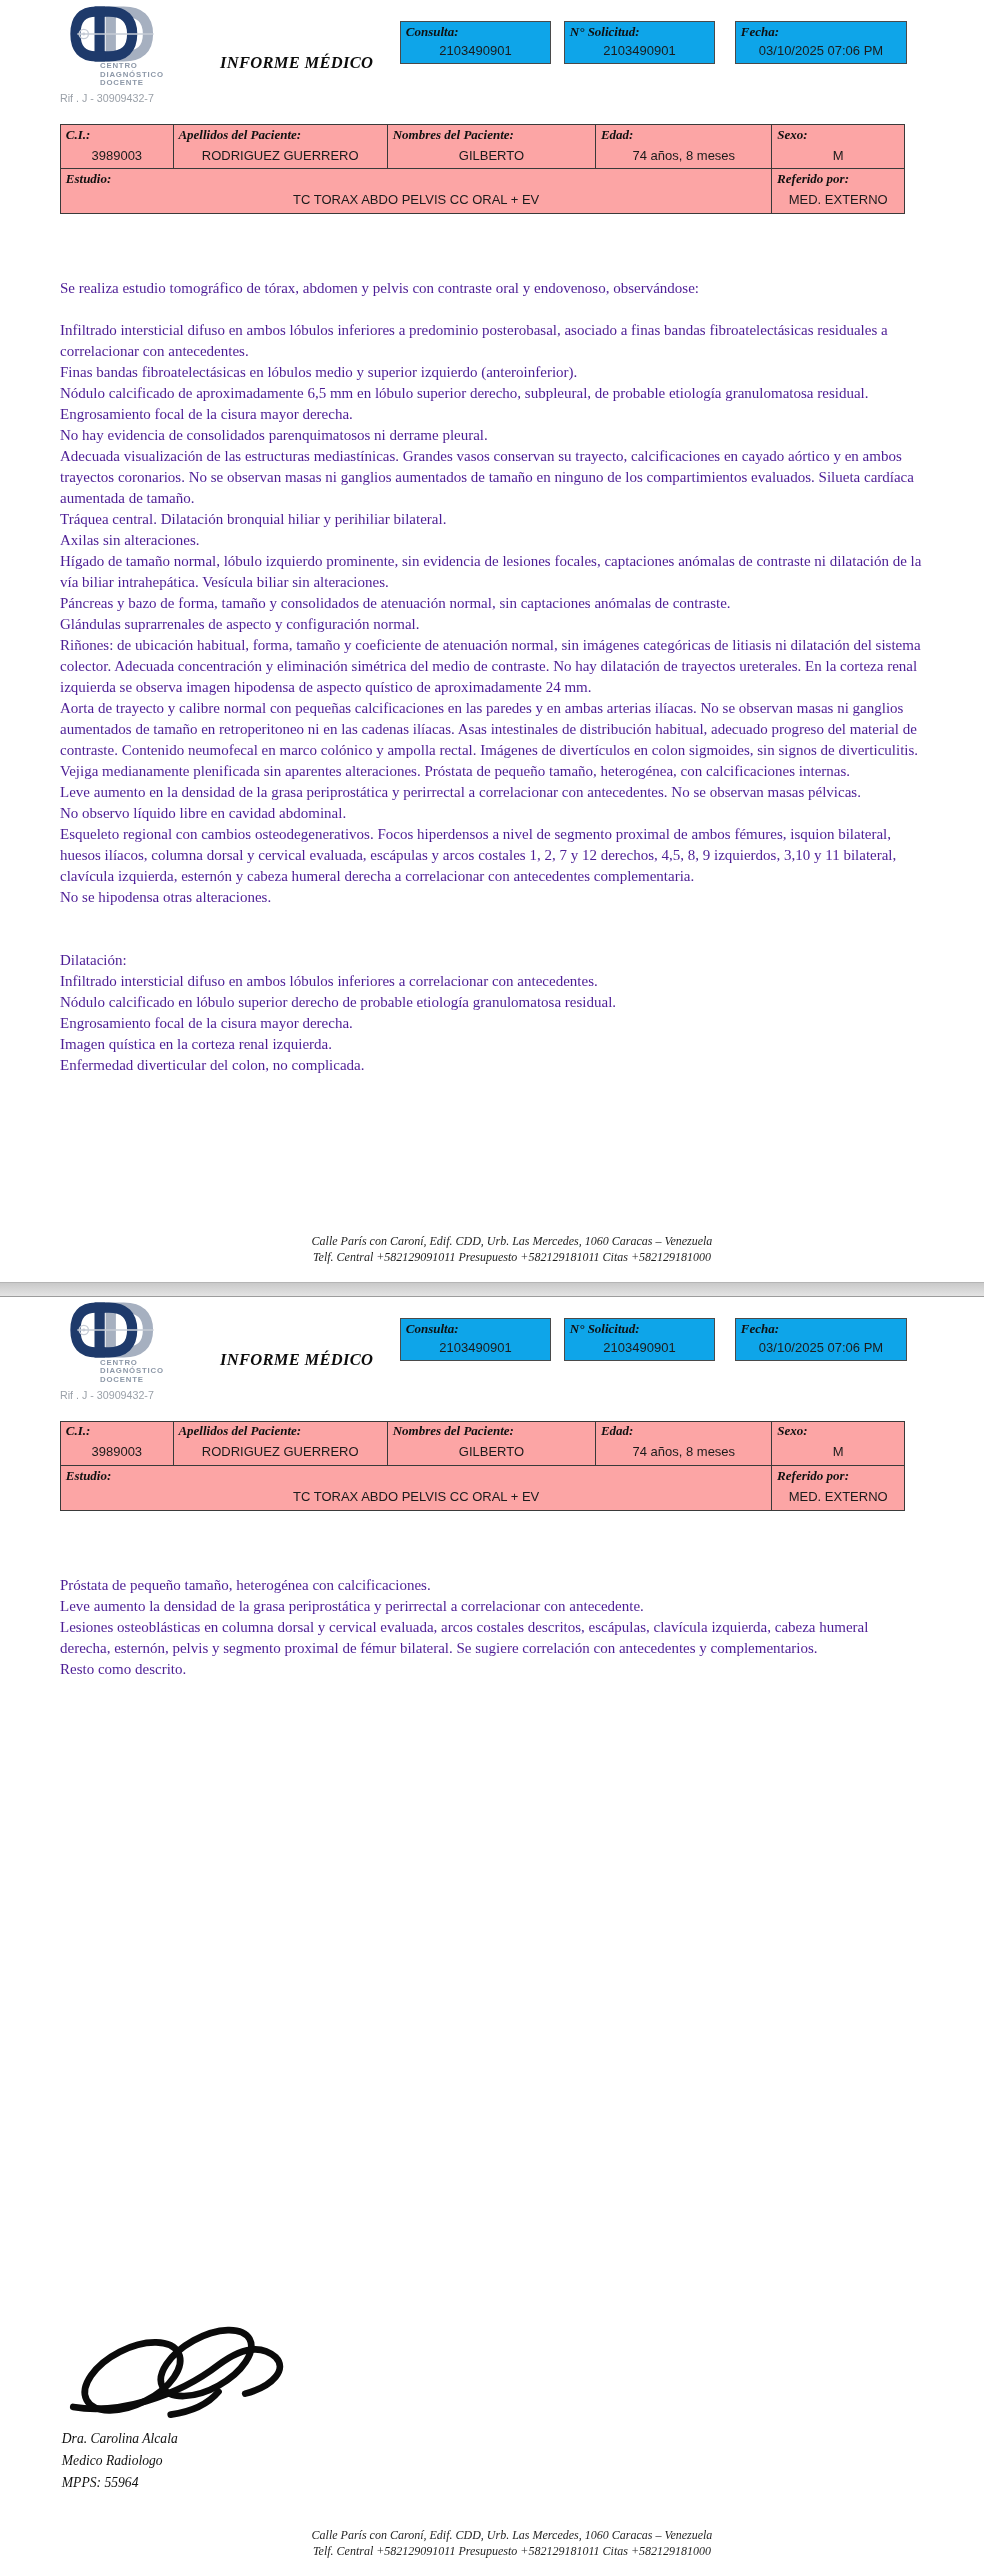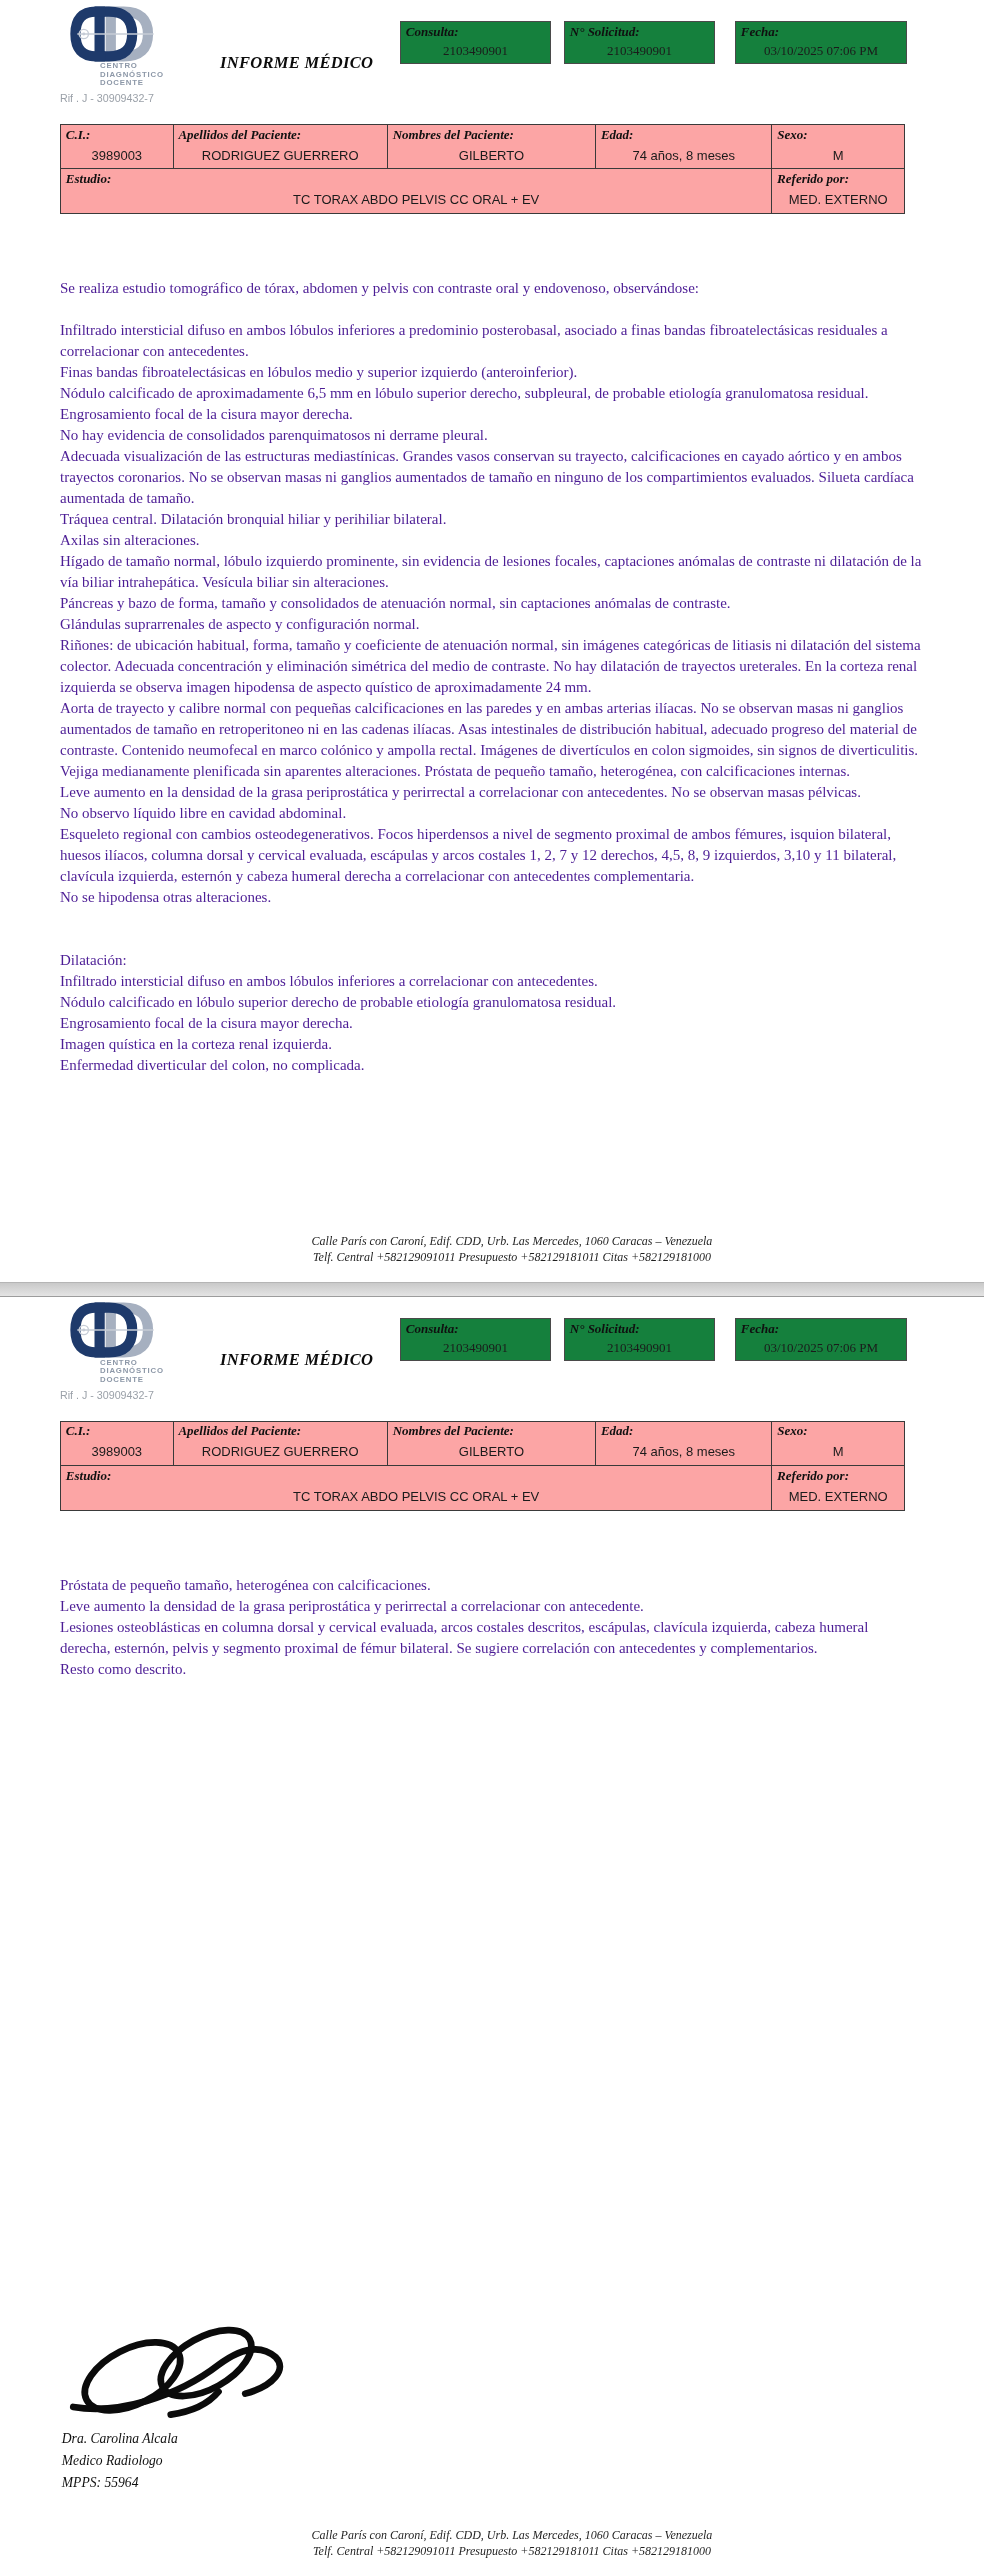--- a/index.html
+++ b/index.html
@@ -11,26 +11,26 @@
   .page-2{height:1280px;border-top:1px solid #9c9c9c;}
 
   
   .logo-svg{position:absolute;left:68px;top:5.8px;width:93px;height:56px;}
   .logo-brand{position:absolute;left:100px;top:62px;font-family:"Liberation Sans",sans-serif;
     font-size:7.8px;line-height:8.7px;letter-spacing:0.8px;color:#8d98a8;font-weight:bold;}
   .rif{position:absolute;left:60px;top:92px;font-family:"Liberation Sans",sans-serif;
     font-size:10.7px;color:#9aa0a8;}
   .report-title{position:absolute;left:220px;top:53px;font-weight:bold;font-style:italic;
     font-size:16.5px;letter-spacing:0.3px;color:#0c0c0c;}
-  .hbox{position:absolute;top:21.3px;height:43px;border:1px solid #4a4a4a;background:#15803d;box-sizing:border-box;}
+  .hbox{position:absolute;top:21.3px;height:43px;border:1px solid #4a4a4a;background:#0ea5e9;box-sizing:border-box;}
   .hbox-consulta{left:400px;width:151px;}
   .hbox-solicitud{left:564px;width:151px;}
   .hbox-fecha{left:735px;width:172px;}
   .hbox-label{font-weight:bold;font-style:italic;font-size:13px;padding:1.9px 4.8px 0;}
-  .hbox-value{font-family:Liberation Serif, serif;font-size:13px;text-align:center;margin-top:2.9px;color:#1b1b1b;}
+  .hbox-value{font-family:Liberation Sans, sans-serif;font-size:13px;text-align:center;margin-top:2.9px;color:#1b1b1b;}
 
   
   .patient-table{position:absolute;left:60px;top:124px;width:845px;border:1px solid #3a3a3a;box-sizing:border-box;background:#fca5a5;}
   .prow{display:flex;}
   .prow-1{border-bottom:1px solid #3a3a3a;}
   .pcell{box-sizing:border-box;border-right:1px solid #3a3a3a;}
   .pcell:last-child{border-right:none;}
   .c-ci{width:113px;} .c-ape{width:215px;} .c-nom{width:209px;} .c-eda{width:177px;} .c-sex{width:132px;}
   .c-est{width:713px;} .c-ref{width:132px;}
   .plabel{font-weight:bold;font-style:italic;font-size:13px;padding:1.9px 4.8px 0;white-space:nowrap;overflow:hidden;}

